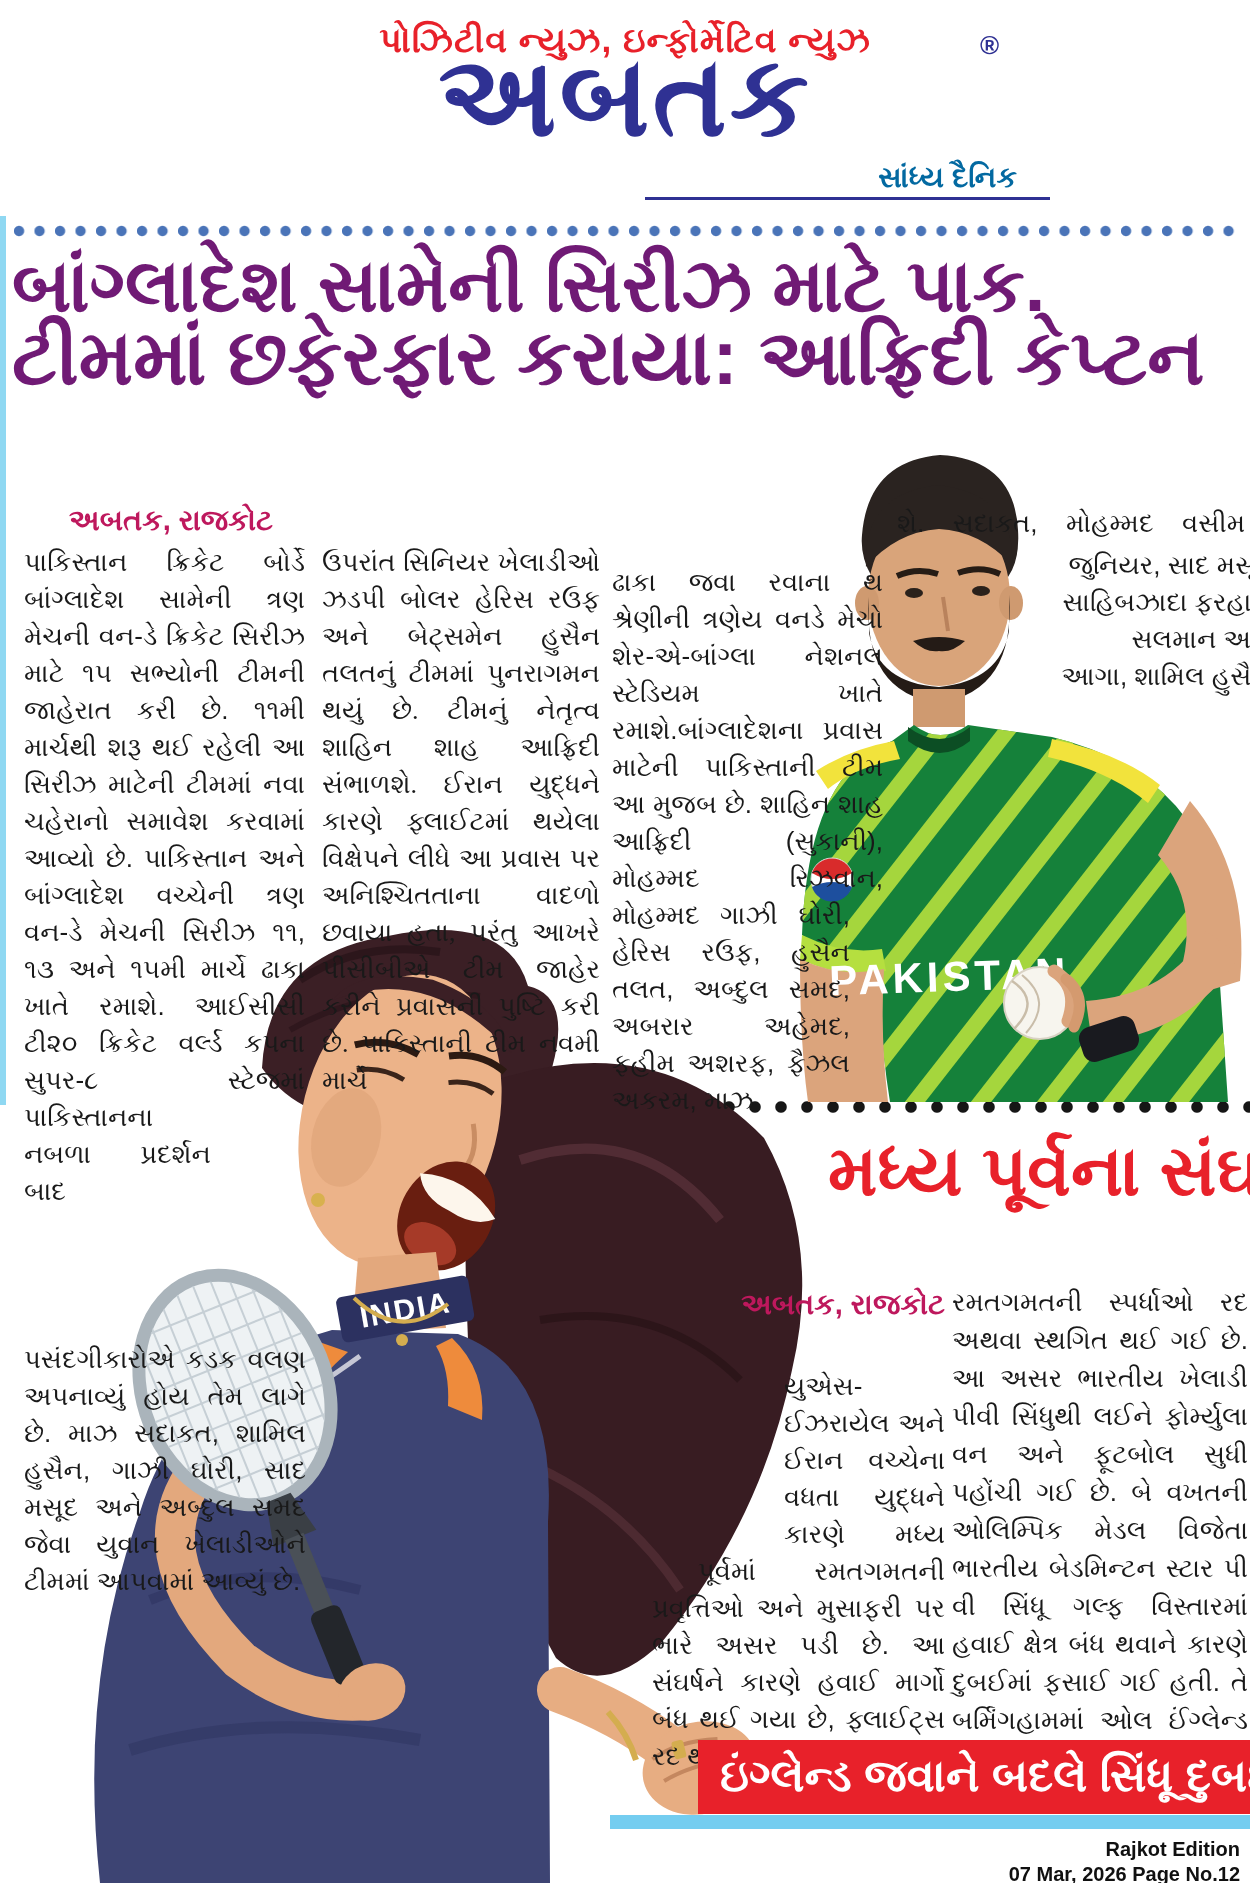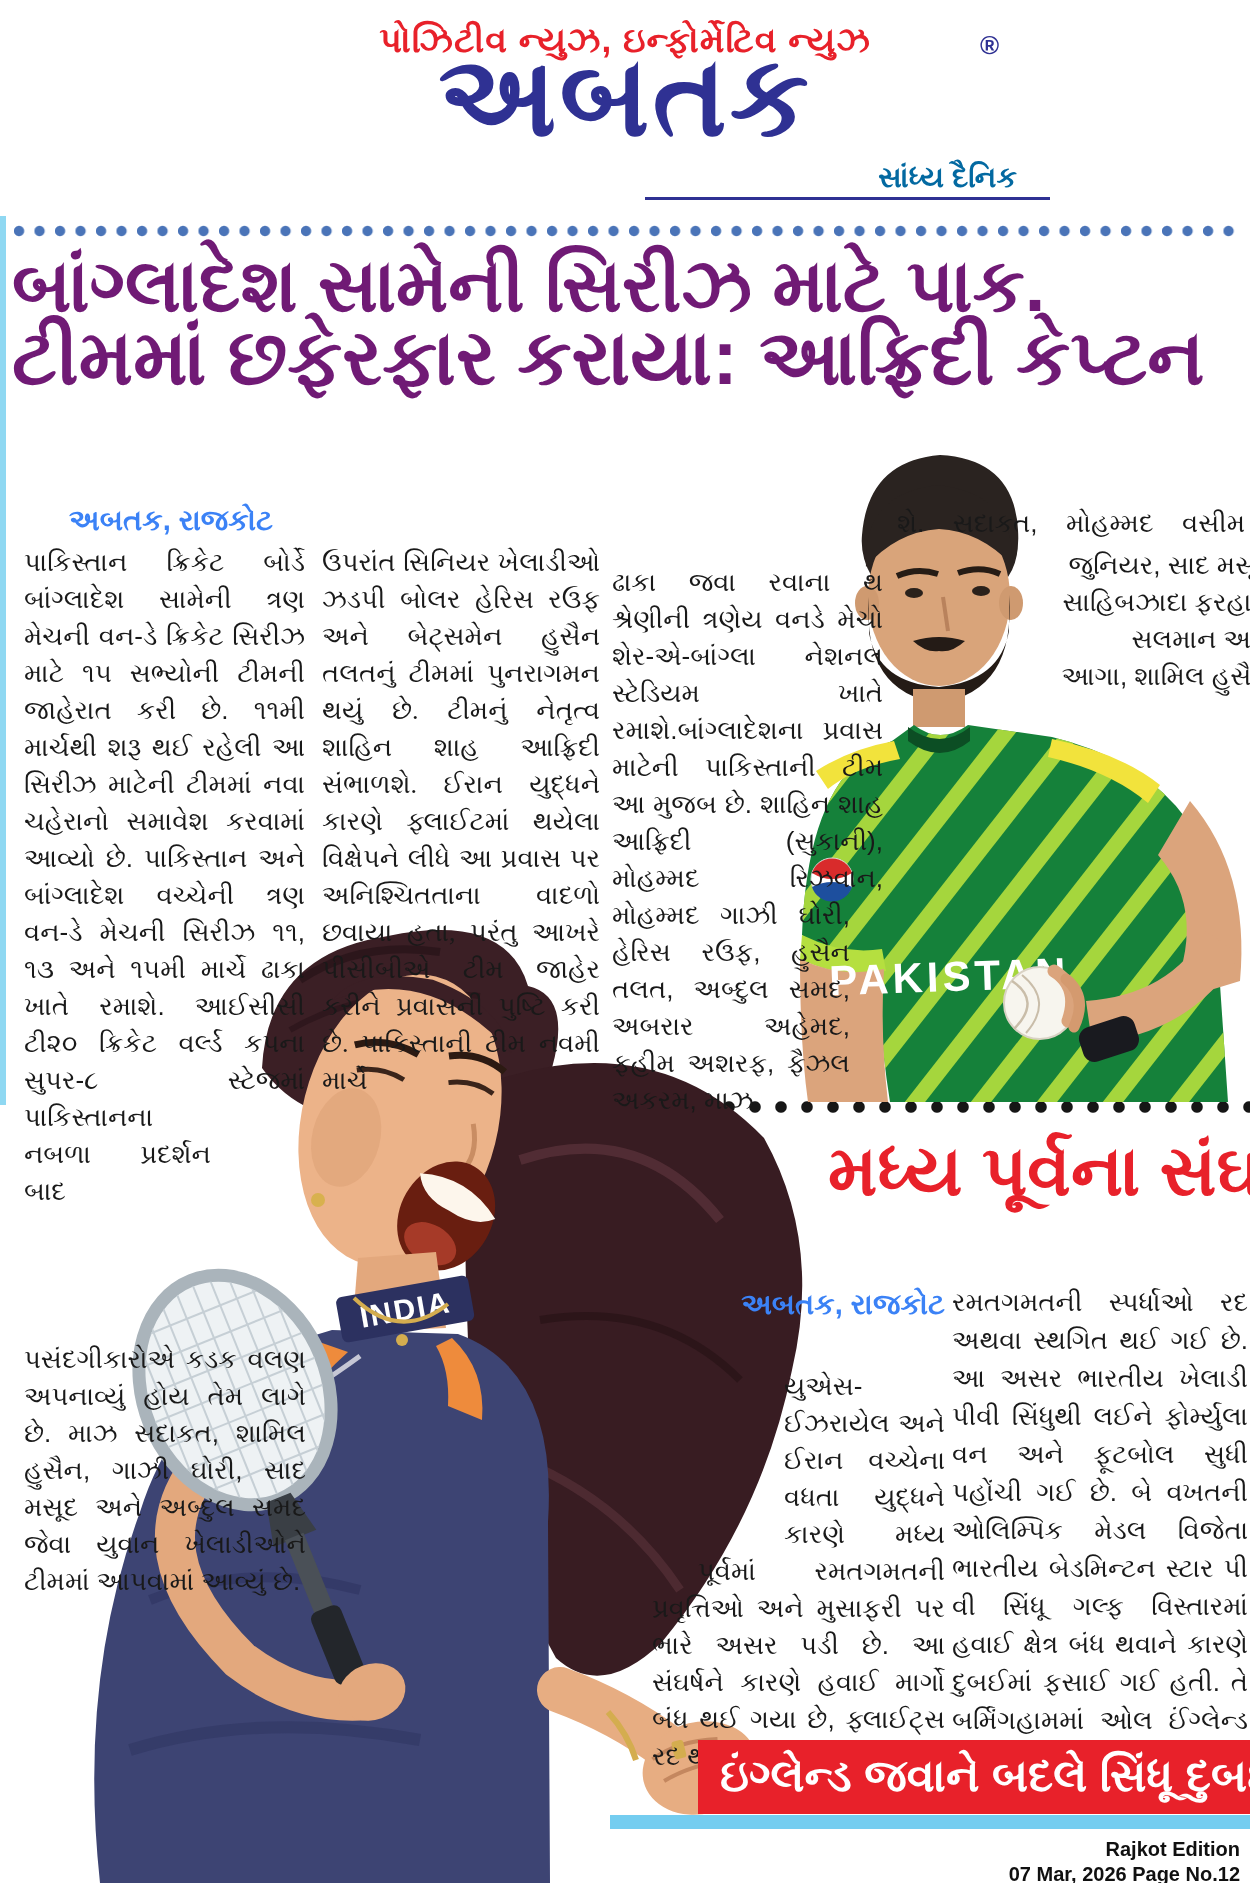--- a/index.html
+++ b/index.html
@@ -21,21 +21,21 @@
      background-size:26px 14px;background-repeat:repeat-x;}
   .edge-cyan{top:216px;left:0;width:6px;height:889px;background:#8fd8f2;}
   .cyan-bar{top:1815px;left:610px;width:640px;height:14px;background:#74cdf0;}
   
   .h1{left:12px;width:1226px;text-align:left;color:#701a75;font-weight:800;line-height:1.02;}
   .h1a{top:248px;font-size:74px;}
   .h1b{top:318px;font-size:77px;}
   .h2{top:1133px;left:828px;color:#e8212a;font-size:70px;font-weight:800;white-space:nowrap;line-height:1.1;}
   
   .col{font-size:26px;line-height:37px;text-align:justify;color:#191919;z-index:2;}
-  .byline{font-weight:bold;font-size:29px;color:#3b82f6;z-index:2;}
+  .byline{font-weight:bold;font-size:29px;color:#be185d;z-index:2;}
   .by1{top:504px;left:30px;width:282px;text-align:center;}
   .c1{top:544px;left:24px;width:282px;}
   .c2{top:544px;left:322px;width:278px;font-family:Liberation Serif, serif;}
   .c3{top:564px;left:612px;width:272px;}
   .c4a{top:505px;left:897px;width:348px;text-align:justify;text-align-last:justify;white-space:nowrap;}
   .c4b{top:547px;left:1028px;width:218px;text-align:right;margin-left:32px;}
   .by2{top:1285px;left:735px;width:210px;text-align:right;line-height:38px;}
   .c5{top:1368px;left:652px;width:293px;}
   .c6{top:1283px;left:952px;width:296px;line-height:38px;}
   .sp{display:block;}

